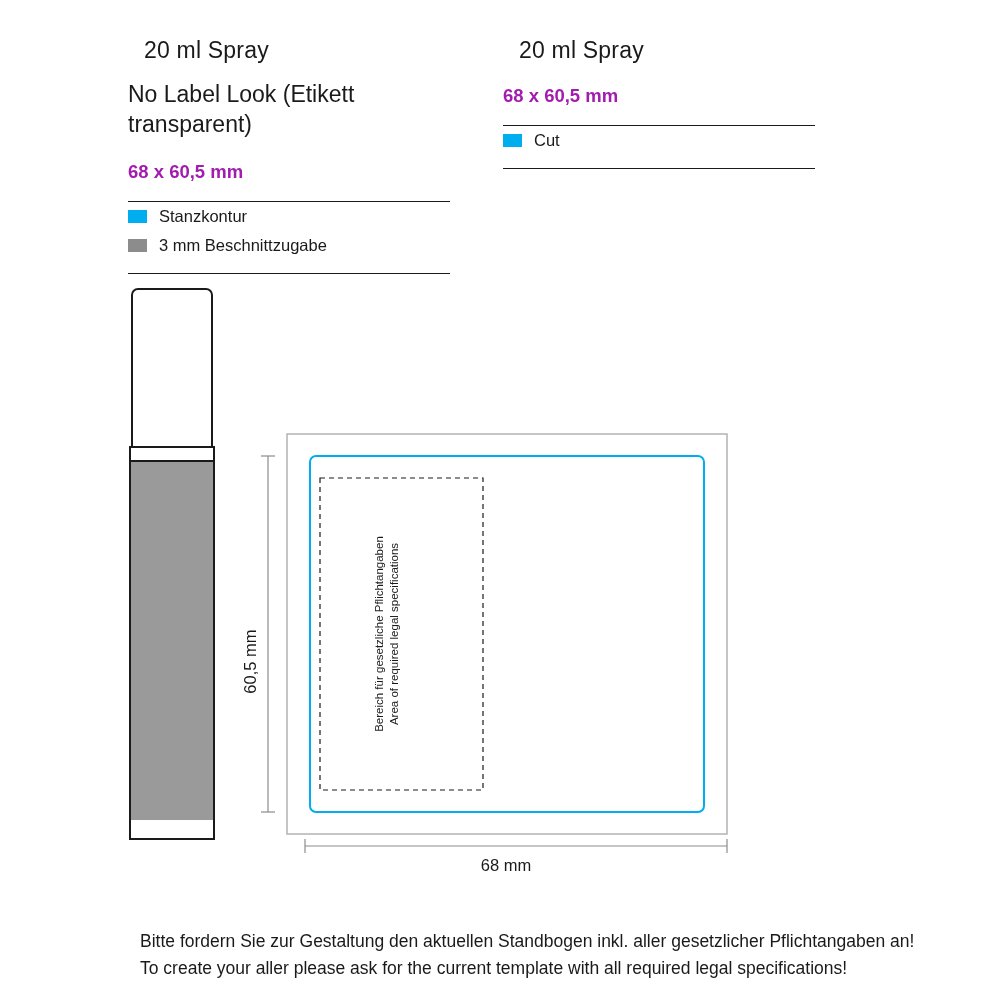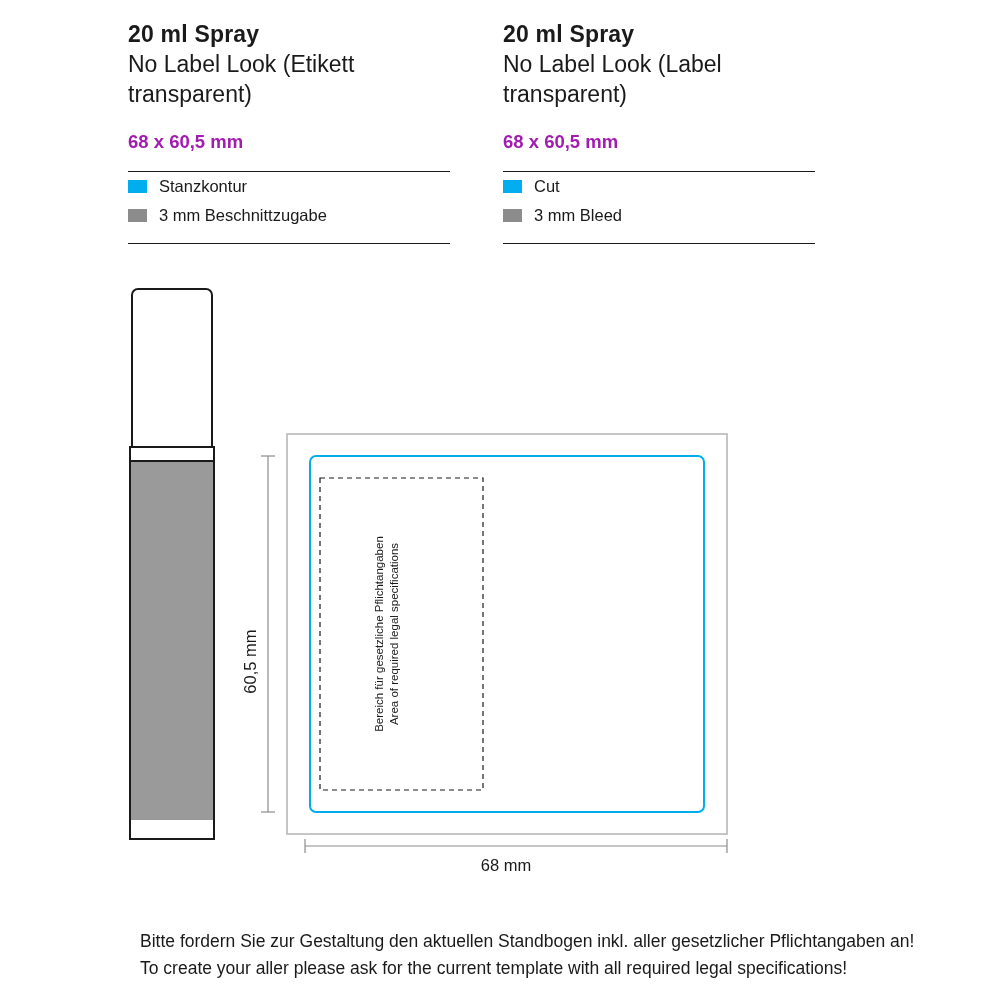--- a/index.html
+++ b/index.html
@@ -23,24 +23,24 @@
   
   .header-col {
     position: absolute;
     top: 20px;
   }
   .col-de { left: 128px; width: 322px; }
   .col-en { left: 503px; width: 312px; }
 
   .title {
     font-size: 23px;
-    font-weight: bold;
+    font-weight: normal;
     letter-spacing: 0.2px;
     line-height: 1.22;
-    margin: 0;
+    margin: 16px;
     color: #1a1a1a;
   }
   .subtitle {
     font-size: 23px;
     font-weight: normal;
     line-height: 1.3;
     margin: 2px 0 0 0;
     color: #1a1a1a;
   }
   .dims {
@@ -145,32 +145,27 @@
       <div class="legend-row">
         <span class="swatch" style="background:#8C8C8C"></span>
         <span class="legend-label">3 mm Beschnittzugabe</span>
       </div>
     </div>
     <hr class="rule rule-bottom">
   </div>
 
   <div class="header-col col-en">
     <h1 class="title">20 ml Spray</h1>
-    <p class="subtitle">No Label Look (Label transparent)</p>
     <p class="dims">68 x 60,5 mm</p>
     <hr class="rule rule-top">
     <div class="legend">
       <div class="legend-row">
         <span class="swatch" style="background:#00AEEF"></span>
         <span class="legend-label">Cut</span>
       </div>
-      <div class="legend-row">
-        <span class="swatch" style="background:#8C8C8C"></span>
-        <span class="legend-label">3 mm Bleed</span>
-      </div>
     </div>
     <hr class="rule rule-bottom">
   </div>
 
   <div class="bottle">
     <svg width="120" height="560" viewBox="0 0 120 560" xmlns="http://www.w3.org/2000/svg">
 
       <path d="M4 8 a6 6 0 0 1 6 -6 h68 a6 6 0 0 1 6 6 v152 h-80 z" fill="#ffffff" stroke="#1a1a1a" stroke-width="2"></path>
 
       <rect x="2" y="160" width="84" height="14" fill="#ffffff" stroke="#1a1a1a" stroke-width="2"></rect>

